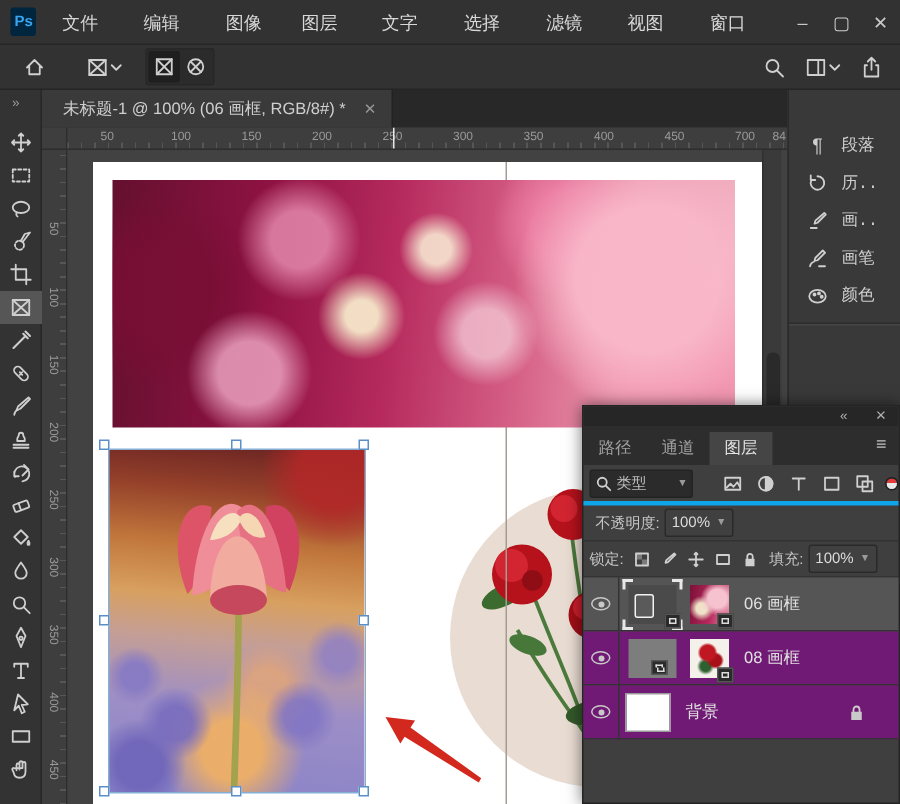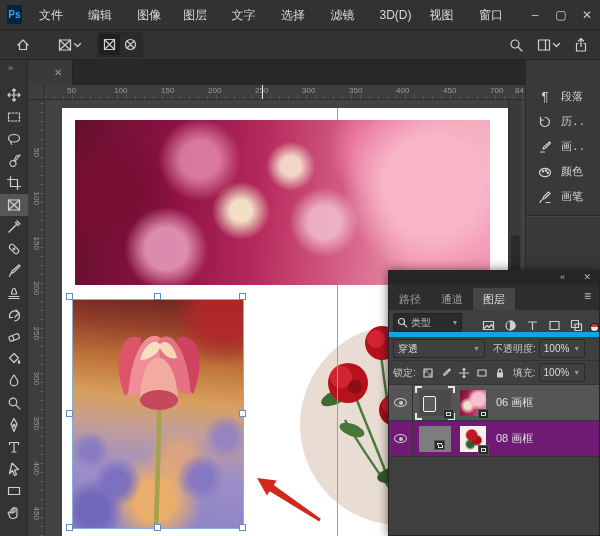--- a/index.html
+++ b/index.html
@@ -102,21 +102,21 @@
   
   #layers-panel { position:absolute; left:388px; top:270px; width:212px; height:266px; background:#3f3f3f;
     z-index:20; box-shadow:0 0 10px rgba(0,0,0,.55); border:1px solid #242424; }
   #lp-header { height:13px; background:#262626; position:relative; }
   #lp-header .hicon { position:absolute; color:#b0b0b0; font-size:9px; top:0; line-height:13px; }
   #lp-tabs { height:26px; background:#2d2d2d; display:flex; align-items:flex-end; position:relative; }
   .lp-tab { height:22px; line-height:22px; padding:0 10px; font-size:11px; color:#a0a0a0; }
   .lp-tab.active { background:#454545; color:#e2e2e2; }
   #lp-menu { position:absolute; right:8px; top:5px; color:#c0c0c0; font-size:12px; }
 
-  #lp-filter { height:27px; display:flex; align-items:flex-end; border-bottom:5px solid #0ea5e9; }
+  #lp-filter { height:27px; display:flex; align-items:center; border-bottom:3px solid #0ea5e9; }
   #lp-search { width:74px; height:19px; margin-left:4px; background:#2b2b2b; border:1px solid #232323; border-radius:2px;
     display:flex; align-items:center; color:#bdbdbd; font-size:10px; padding:0 3px; }
   #lp-search .cap { margin-left:auto; font-size:7px; color:#9a9a9a; }
   .f-icons { display:flex; align-items:center; margin-left:20px; gap:9px; }
   #lp-toggle { width:9px; height:9px; border-radius:50%; margin-left:7px;
     background:linear-gradient(180deg,#e03a3a 0 45%,#e8e8e8 45%); border:1px solid #202020; }
 
   .lp-row { height:24px; display:flex; align-items:center; border-bottom:1px solid #333; font-size:10px; color:#c6c6c6; }
   .dd { height:19px; background:#404040; border:1px solid #2a2a2a; border-radius:2px; display:flex;
     align-items:center; color:#dcdcdc; font-size:10px; padding:0 4px; }
@@ -164,21 +164,20 @@
 
   <div id="menubar">
     <div id="ps-logo">Ps</div>
     <div class="menu-item">文件(F)</div>
     <div class="menu-item">编辑(E)</div>
     <div class="menu-item">图像(I)</div>
     <div class="menu-item">图层(L)</div>
     <div class="menu-item">文字(Y)</div>
     <div class="menu-item">选择(S)</div>
     <div class="menu-item">滤镜(T)</div>
-    <div class="menu-item">3D(D)</div>
     <div class="menu-item">视图(V)</div>
     <div class="menu-item">窗口(W)</div>
     <div id="win-controls">
       <div class="win-btn">–</div>
       <div class="win-btn">▢</div>
       <div class="win-btn">✕</div>
     </div>
   </div>
 
   <div id="optionsbar">
@@ -347,20 +346,21 @@
       </div>
     <div class="tool">
         <svg class="i" width="16" height="16">
           <path d="M5 8.5V5a1 1 0 012 0v3M7 7V3.5a1 1 0 012 0V7M9 7V4a1 1 0 012 0v5.5c0 2.8-1.4 4-4 4s-3.6-1.4-3.8-3.2l-.9-2c-.4-1 .6-1.8 1.4-1z"></path>
         </svg>
       </div>
   </div>
 
   <div id="tabbar">
     <div id="doc-tab">
+      <span>未标题-1 @ 100% (06 画框, RGB/8#) *</span>
       <span class="close">✕</span>
     </div>
   </div>
 
   <div id="ruler-corner"></div>
   <div id="h-ruler">
     <span style="left:22px">50</span>
     <span style="left:69px">100</span>
     <span style="left:116px">150</span>
     <span style="left:163px">200</span>
@@ -467,32 +467,32 @@
     </div>
     <div class="dock-btn">
       <svg class="i" width="14" height="14">
           <path d="M11.5 2l1 1-5.5 5.5-2 .6.6-2z"></path>
           <path d="M2.5 12h4"></path>
         </svg>
       <span class="lbl">画..</span>
     </div>
     <div class="dock-btn">
       <svg class="i" width="14" height="14">
+          <path d="M10.5 2l1.5 1.5-5 5-2 .5.5-2zM2 12.5c.4-1.8 1.2-2.6 2.6-3M8 12.5h4"></path>
+        </svg>
+      <span class="lbl">画笔</span>
+    </div>
+    <div class="dock-btn">
+      <svg class="i" width="14" height="14">
           <ellipse cx="7" cy="7.5" rx="5.5" ry="4.2"></ellipse>
           <circle cx="5" cy="6.3" r=".7" fill="#cfcfcf"></circle>
           <circle cx="8" cy="5.6" r=".7" fill="#cfcfcf"></circle>
           <circle cx="9.8" cy="7.8" r=".7" fill="#cfcfcf"></circle>
         </svg>
       <span class="lbl">颜色</span>
-    </div>
-    <div class="dock-btn">
-      <svg class="i" width="14" height="14">
-          <path d="M10.5 2l1.5 1.5-5 5-2 .5.5-2zM2 12.5c.4-1.8 1.2-2.6 2.6-3M8 12.5h4"></path>
-        </svg>
-      <span class="lbl">画笔</span>
     </div>
     <div class="dock-sep"></div>
   </div>
 
   <div id="layers-panel">
     <div id="lp-header">
       <span class="hicon" style="right:34px">«</span>
       <span class="hicon" style="right:8px">✕</span>
     </div>
     <div id="lp-tabs">
@@ -528,24 +528,20 @@
           </svg>
         <svg class="i" width="13" height="13">
             <rect x="1.5" y="1.5" width="7" height="7"></rect>
             <rect x="5" y="5" width="6.5" height="6.5"></rect>
           </svg>
       </div>
       <div id="lp-toggle"></div>
     </div>
 
     <div class="lp-row">
-      <div class="dd" style="width:92px;margin-left:4px">
-        <span>穿透</span>
-        <span class="cap">▼</span>
-      </div>
       <span style="margin-left:8px">不透明度:</span>
       <div class="dd" style="width:46px;margin-left:3px">
         <span>100%</span>
         <span class="cap">▼</span>
       </div>
     </div>
 
     <div class="lp-row">
       <span style="margin-left:4px">锁定:</span>
       <div class="lock-icons">
@@ -612,16 +608,27 @@
         <div class="pthumb">
           <div class="thumb-roses"></div>
           <div class="badge">
               <div class="bx"></div>
             </div>
         </div>
         <span class="lname">08 画框</span>
       </div>
 
 
+      <div class="layer-row">
+        <div class="eye-cell">
+            <div class="eye"></div>
+          </div>
+        <div class="bg-thumb"></div>
+        <span class="lname">背景</span>
+        <svg class="i" width="12" height="13" style="position:absolute;right:22px;top:12px">
+          <rect x="2.5" y="5.5" width="7" height="5.5" fill="#c9c9c9" stroke="none"></rect>
+            <path d="M4 5.5V4a2 2 0 014 0v1.5"></path>
+        </svg>
+      </div>
     </div>
   </div>
 
 </div>
 
 </body></html>

